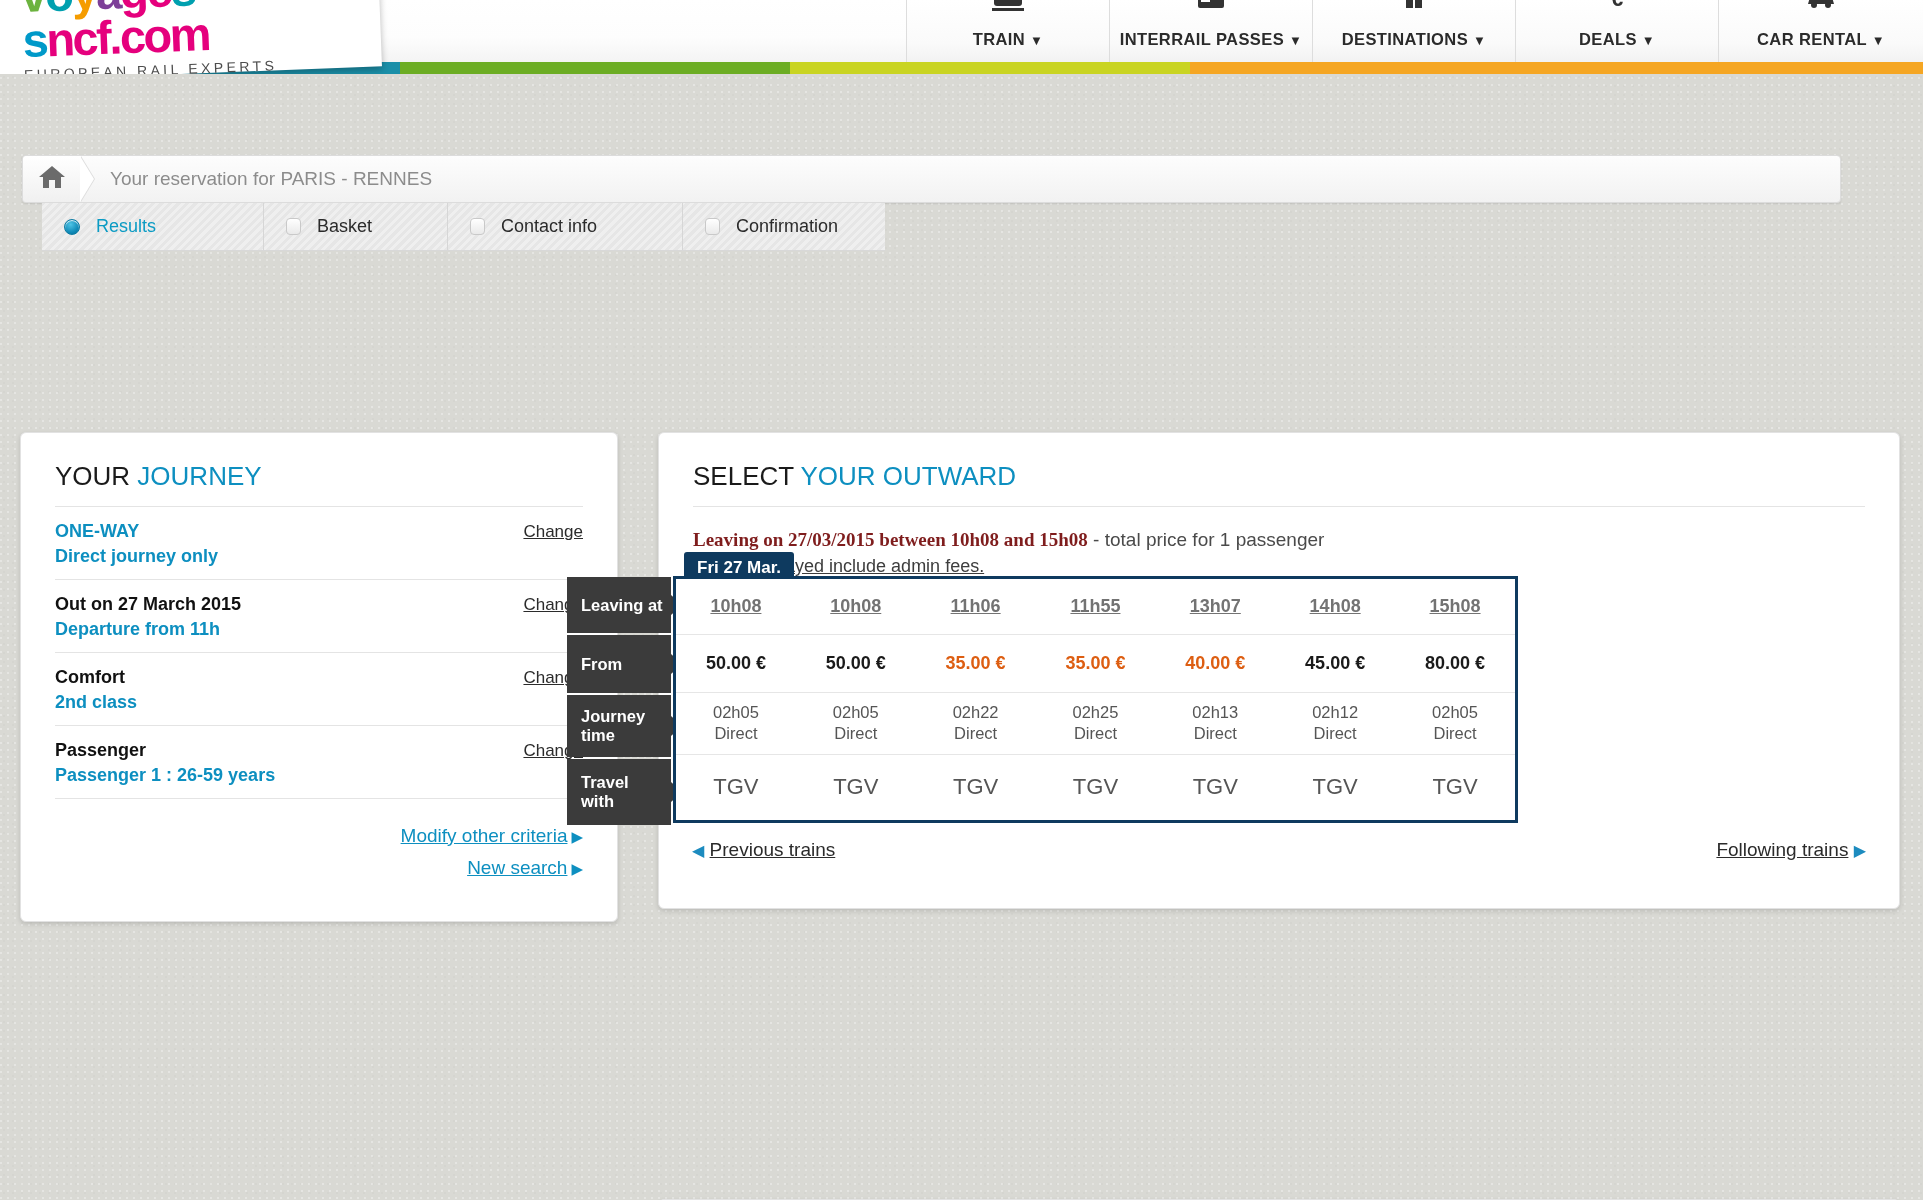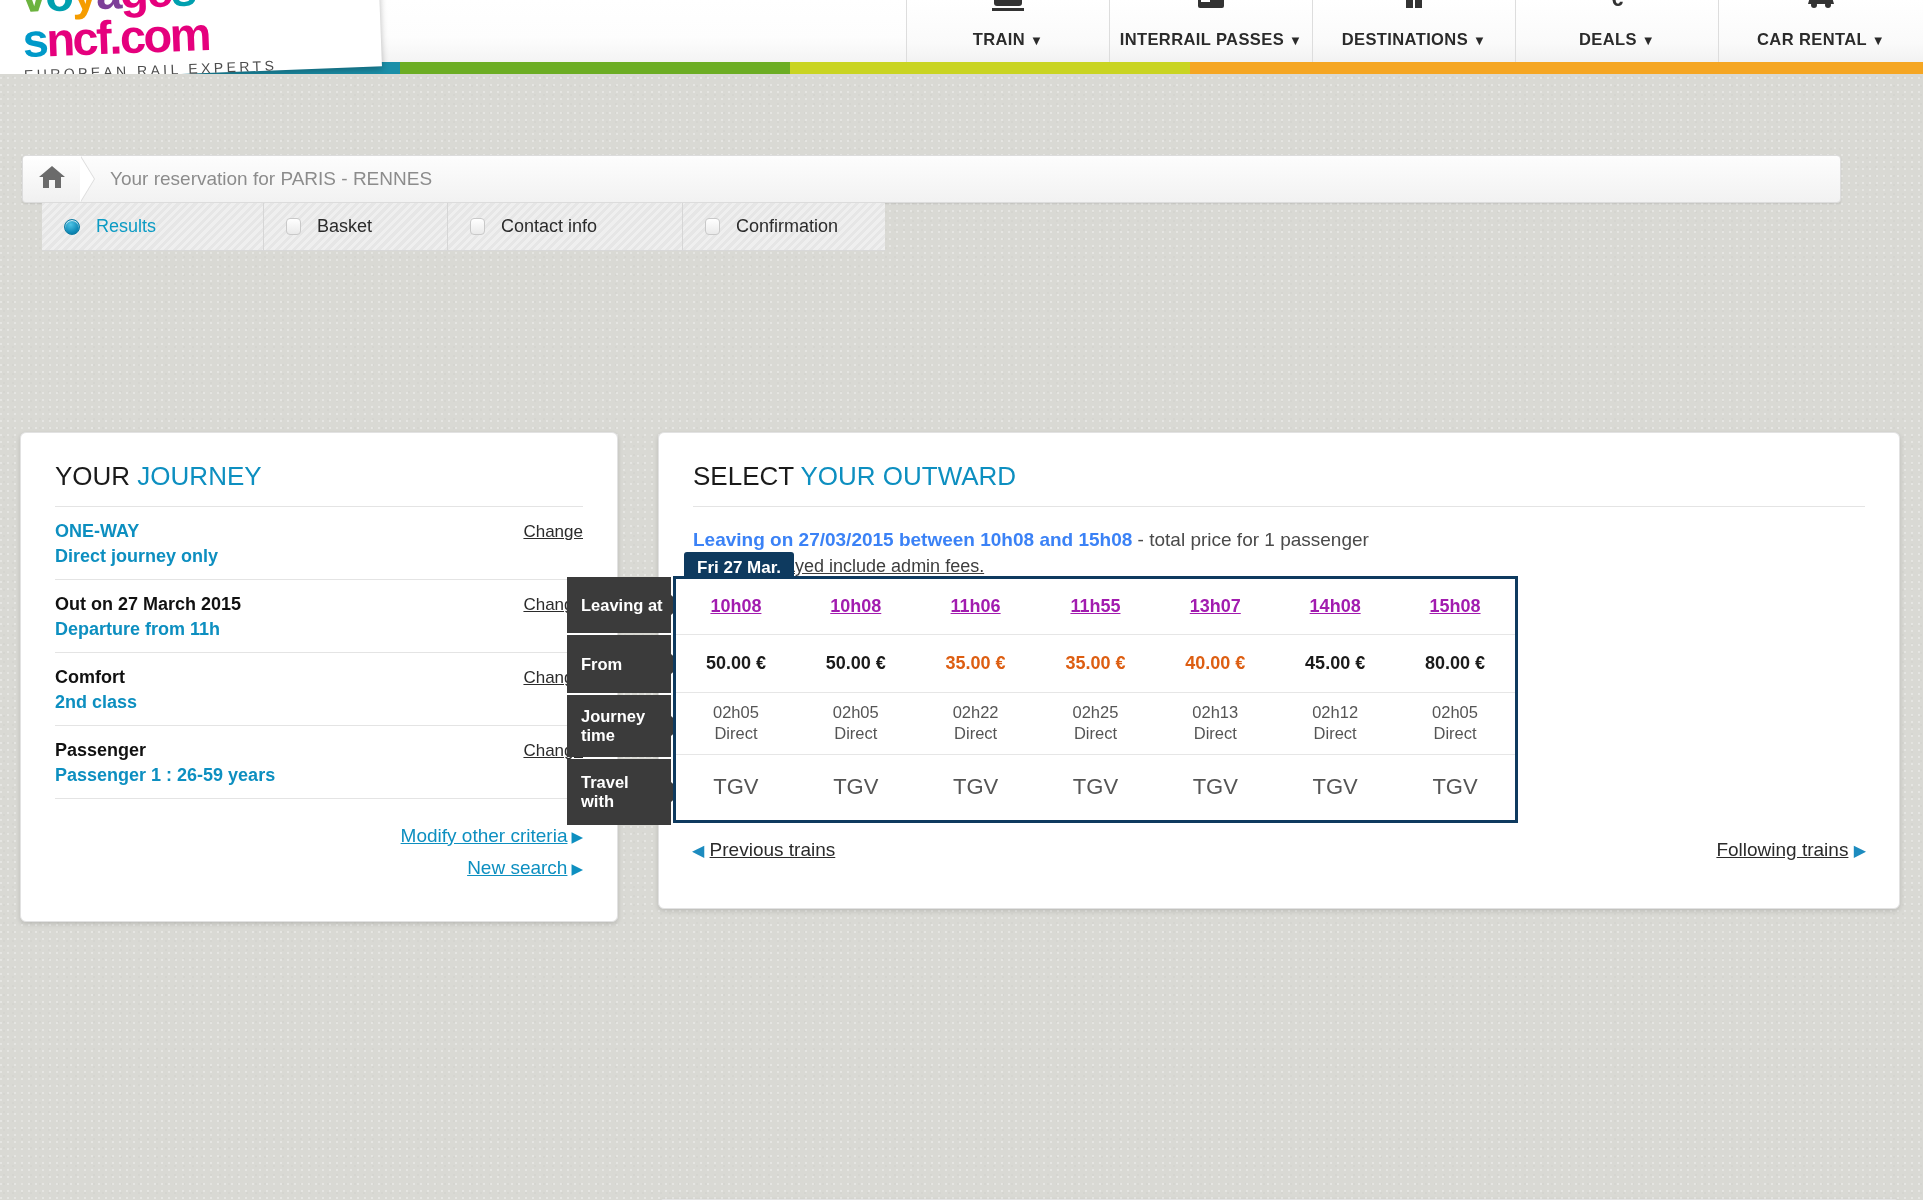--- a/index.html
+++ b/index.html
@@ -279,21 +279,21 @@
   }
   .j-link u { text-decoration: underline; }
   .j-link .tri { text-decoration: none; font-size: 15px; margin-left: 4px; }
 
   
   .leaving-line {
     margin: 22px 34px 0 34px;
     font-size: 19px;
     color: #4a4a4a;
   }
-  .leaving-line b { color: #3b82f6; }
+  .leaving-line b { color: #7f1d1d; font-family: Liberation Serif, serif; }
   .fees-line {
     margin: 5px 34px 0 34px;
     font-size: 18px;
     color: #3d3d3d;
     text-decoration: underline;
     display: inline-block;
     cursor: pointer;
   }
 
   
@@ -367,21 +367,21 @@
   table.results td {
     text-align: center;
     vertical-align: middle;
     border-bottom: 1px solid #e6e6e6;
   }
   table.results tr:last-child td { border-bottom: none; }
   .r-time {
     height: 55px;
     font-size: 18px;
     font-weight: bold;
-    color: #a21caf;
+    color: #737373;
     text-decoration: underline;
     cursor: pointer;
   }
   .r-price {
     height: 58px;
     font-size: 18px;
     font-weight: bold;
     color: #1a1a1a;
     white-space: nowrap;
   }

